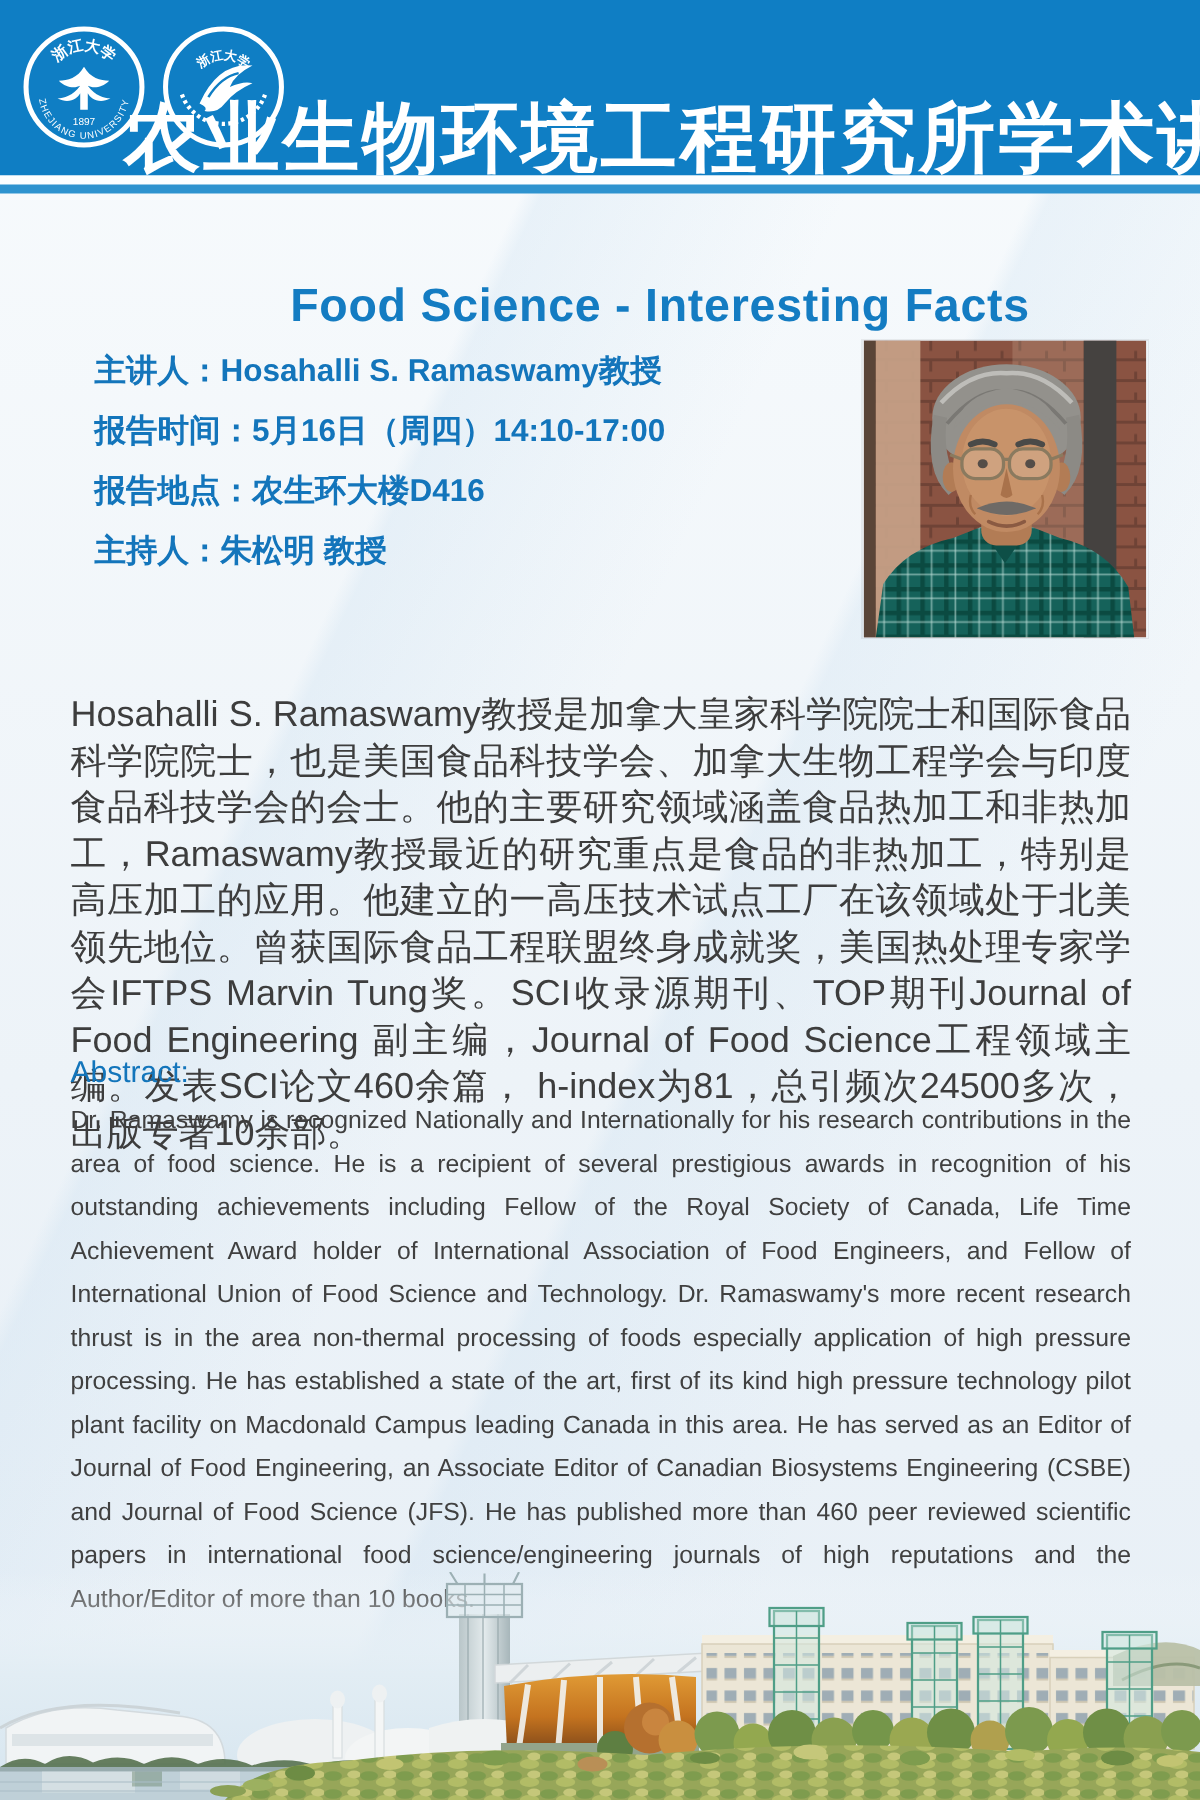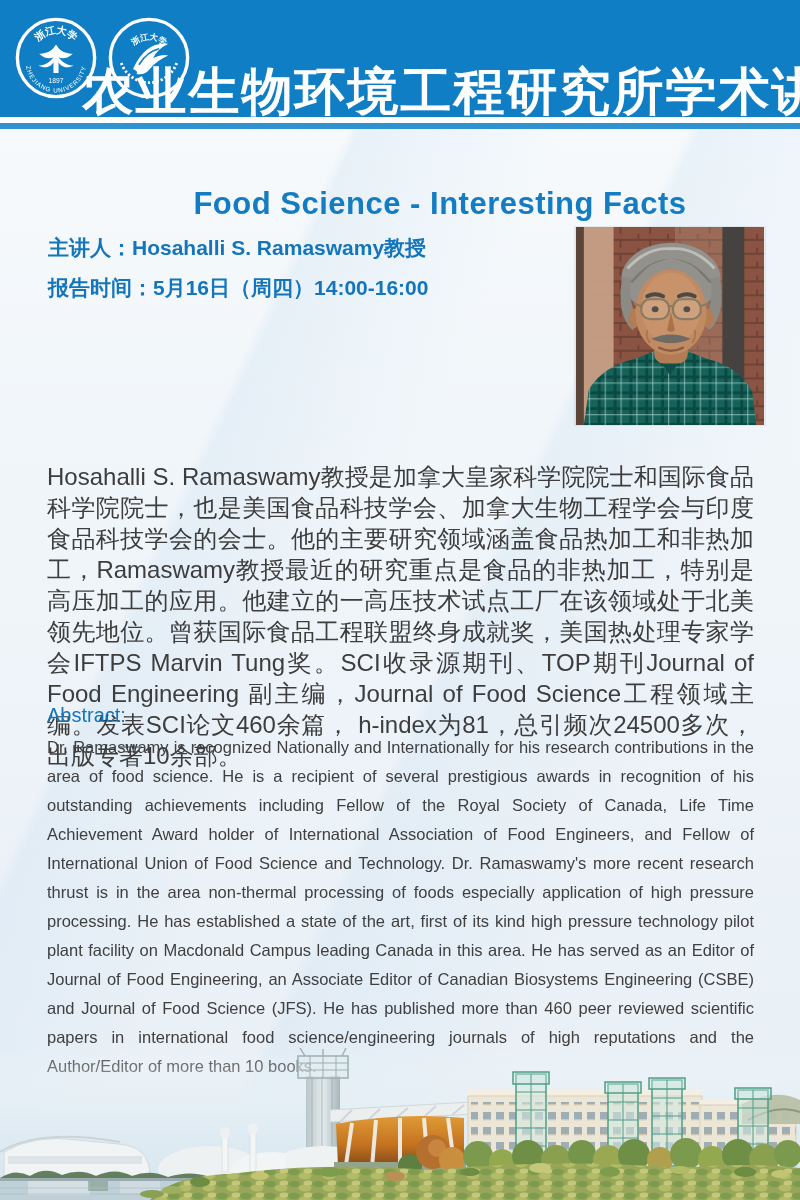--- a/index.html
+++ b/index.html
@@ -19,21 +19,21 @@
     display:flex;align-items:center;justify-content:center;
     color:#ffffff;font-size:51px;font-weight:bold;letter-spacing:2px;white-space:nowrap;
   }
   .stripe-white{position:absolute;top:117px;left:0;width:800px;height:6px;background:#fcfeff;}
   .stripe-blue{position:absolute;top:123px;left:0;width:800px;height:6px;background:#2e93cf;}
 
   .lecture-title{
     position:absolute;top:160px;left:0;width:800px;text-align:center;
     font-size:31px;font-weight:bold;color:#147cc2;letter-spacing:.5px;padding-left:40px;
   }
-  .info{position:absolute;top:228px;left:48px;width:525px;}
+  .info{position:absolute;top:228px;left:63px;width:525px;}
   .info-line{height:40px;line-height:40px;font-size:21px;font-weight:bold;color:#1375bb;white-space:nowrap;}
 
   .photo{position:absolute;left:575px;top:227px;width:190px;height:198px;box-shadow:0 0 0 1px rgba(0,0,0,.06);}
   .photo svg{display:block;width:100%;height:100%;}
 
   .bio{
     position:absolute;top:437px;left:47px;width:707px;
     font-size:24px;line-height:31px;color:#3d3d3d;text-align:justify;
   }
   .abstract-label{position:absolute;top:684px;left:47px;font-size:20px;font-weight:normal;color:#1375bb;}
@@ -77,21 +77,23 @@
   </div>
   <h1 class="banner-title">农业生物环境工程研究所学术讲座</h1>
 </header>
 <div class="stripe-white"></div>
 <div class="stripe-blue"></div>
 
 <h2 class="lecture-title">Food Science - Interesting Facts</h2>
 
 <section class="info">
   <div class="info-line">主讲人：Hosahalli S. Ramaswamy教授</div>
-  <div class="info-line">报告时间：5月16日（周四）14:00-16:00</div>
+  <div class="info-line">报告时间：5月16日（周四）14:10-17:00</div>
+  <div class="info-line">报告地点：农生环大楼D416</div>
+  <div class="info-line">主持人：朱松明 教授</div>
 </section>
 
 <figure class="photo" style="margin:0">
   <svg viewBox="0 0 190 200">
     <defs>
       <pattern id="brick" patternUnits="userSpaceOnUse" width="30" height="14">
         <rect width="30" height="14" fill="#8a5342"></rect>
         <rect y="12" width="30" height="2" fill="#6f4336"></rect>
         <rect x="14" width="2" height="7" fill="#6f4336"></rect>
         <rect x="2" y="7" width="2" height="7" fill="#6f4336"></rect>

